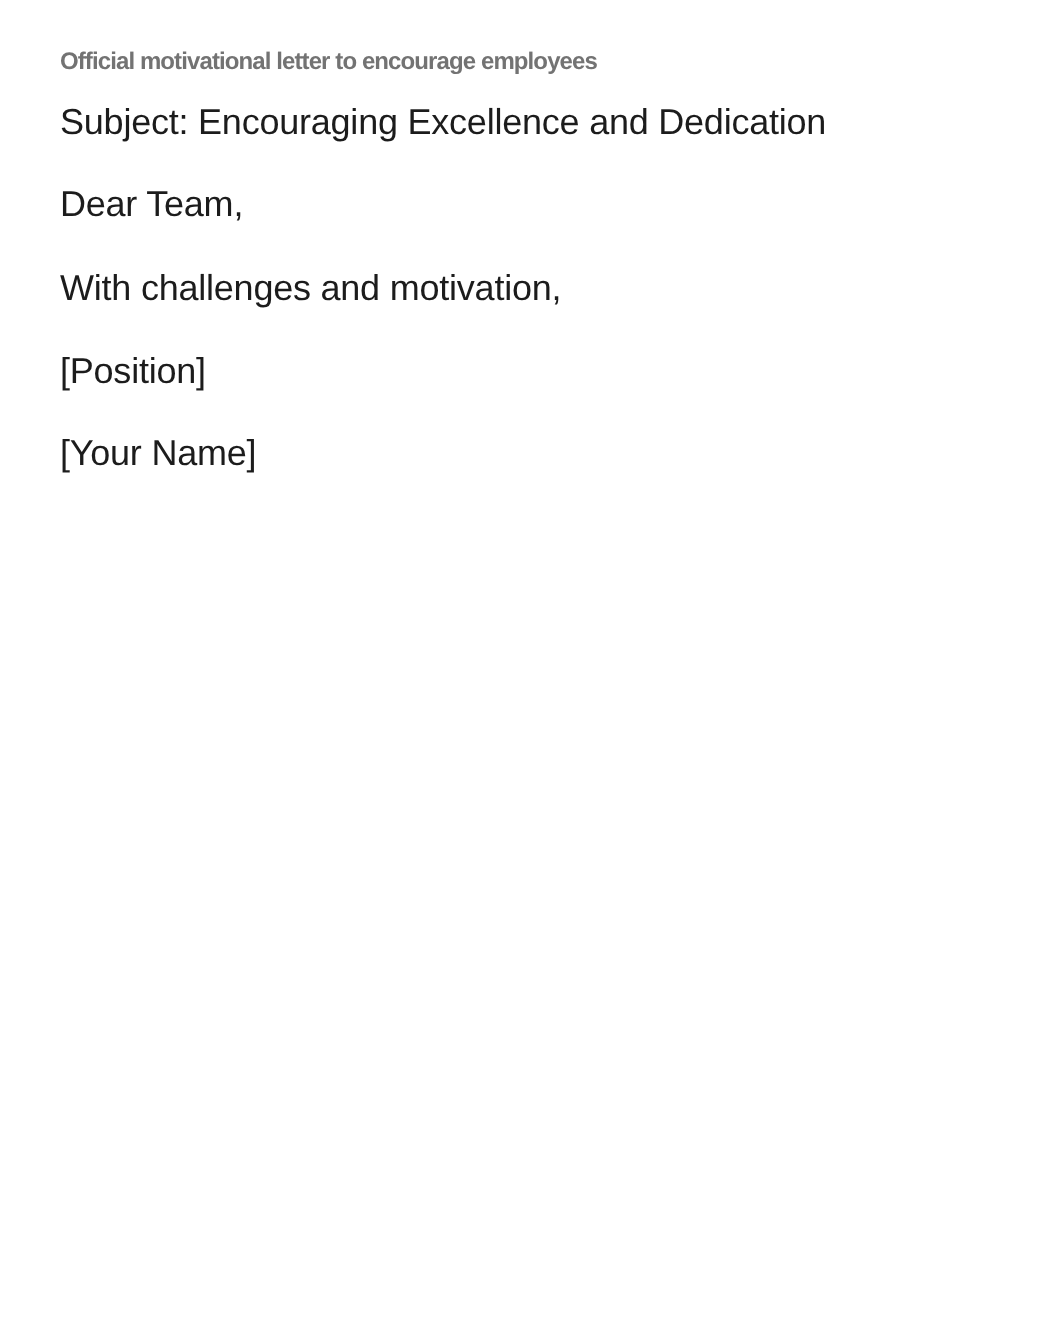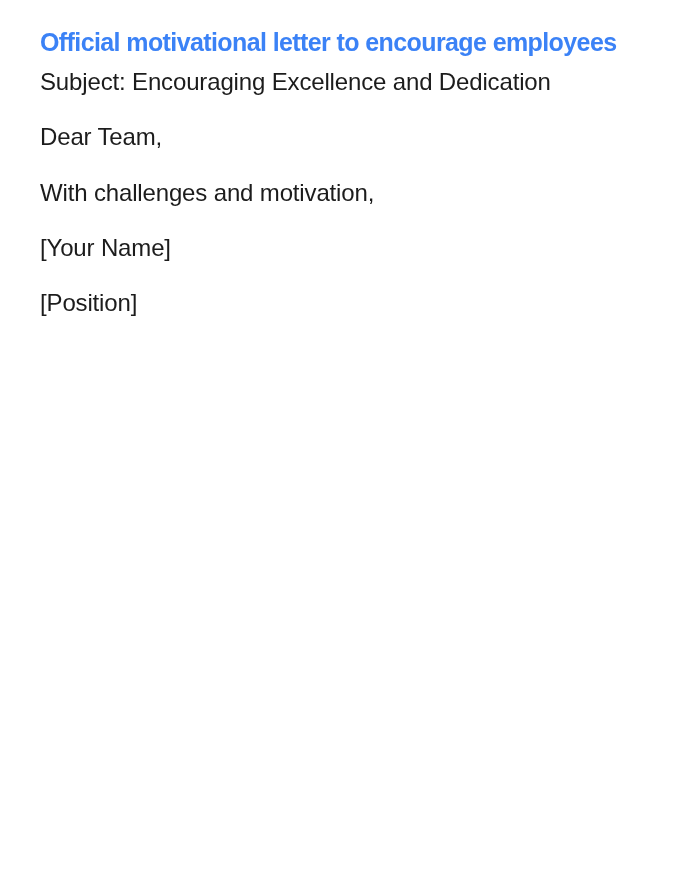--- a/index.html
+++ b/index.html
@@ -16,40 +16,40 @@
       color: #1a1a1a;
     }
     .page {
       position: absolute;
       left: 40px;
       top: 20px;
       width: 610px;
     }
     .title {
       font-weight: 700;
-      font-size: 25px;
+      font-size: 16px;
       line-height: 44px;
       margin: 0 0 0 0;
       letter-spacing: -0.6px;
-      color: #3b82f6;
+      color: #737373;
     }
     .para {
       font-size: 24px;
       line-height: 35.3px;
       margin: 0 0 20px 0;
       letter-spacing: -0.15px;
       color: #1c1c1c;
     }
     .subject {
       margin-top: 0px;
     }
   </style>
 </head>
 <body>
 
 <div class="page">
   <h1 class="title">Official motivational letter to encourage employees</h1>
   <p class="para subject">Subject: Encouraging Excellence and Dedication</p>
   <p class="para">Dear Team,</p>
   <p class="para">With challenges and motivation,</p>
+  <p class="para">[Position]</p>
   <p class="para">[Your Name]</p>
-  <p class="para">[Position]</p>
 </div>
 
 </body></html>

